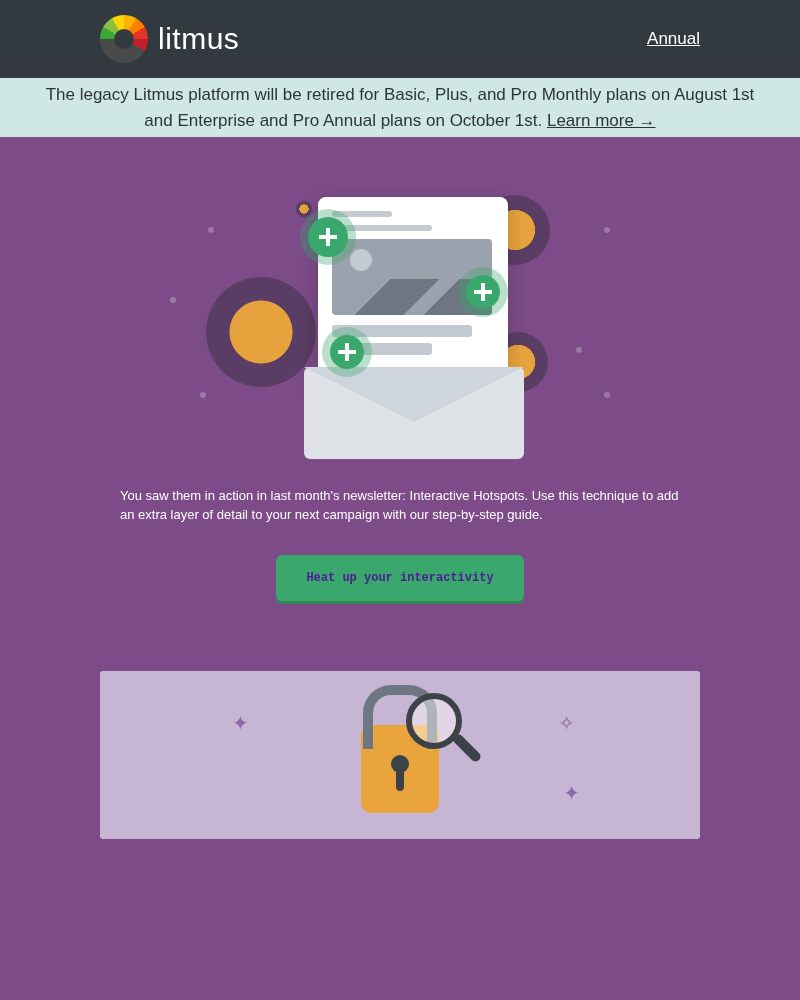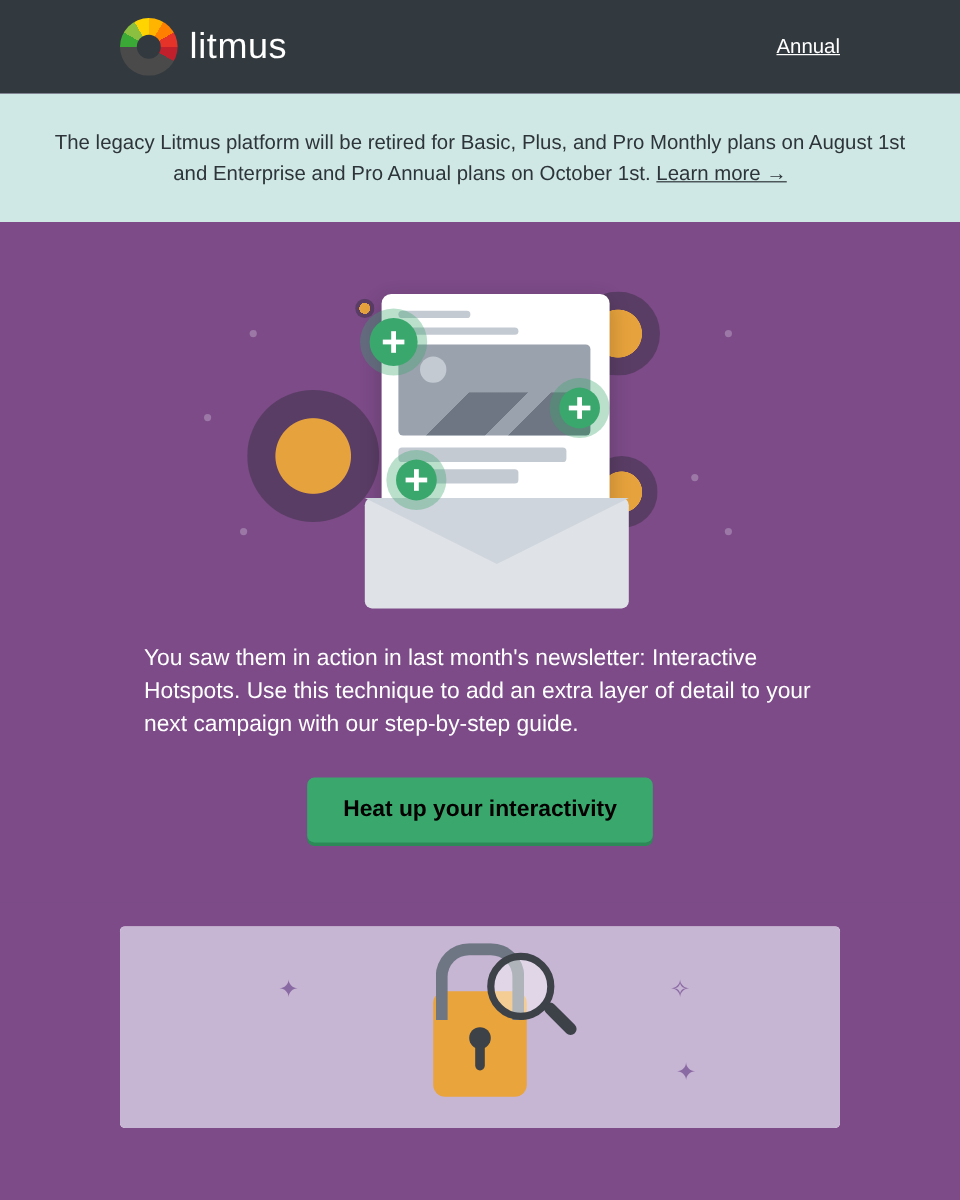--- a/index.html
+++ b/index.html
@@ -46,21 +46,21 @@
   .logo-text {
     color: #fff; font-size: 30px; font-weight: 500; letter-spacing: 0.5px;
   }
   .login-link {
     color: #fff; font-size: 17px; text-decoration: underline;
   }
 
   
   .banner {
     background: #cfe8e6;
-    padding: 28px 40px;
+    padding: 4px 40px;
     text-align: center;
     color: #2e353a;
     font-size: 17px;
     line-height: 1.5;
   }
   .banner a { color: #2e353a; text-decoration: underline; }
 
   
   .hero {
     background: #7c4b88;
@@ -136,30 +136,31 @@
   .plus::before { width: 18px; height: 4px; }
   .plus::after  { width: 4px; height: 18px; }
   .p1 { left: 138px; top: 40px; }
   .p2 { left: 296px; top: 98px; width:34px;height:34px; }
   .p3 { left: 160px; top: 158px; width:34px;height:34px; }
 
   .hero h1 {
     font-size: 42px; font-weight: 700; margin: 26px 0 22px;
   }
   .hero p {
-    font-size: 19px; line-height: 1.45; text-align: left;
+    font-size: 13px; line-height: 1.45; text-align: left;
     padding: 0 20px; margin-bottom: 30px;
   }
   .cta-btn {
     display: inline-block;
     background: #3aa76d;
-    color: #000000; font-size: 19px; font-weight: 600;
+    color: #4c1d95; font-size: 12px; font-weight: 600;
     padding: 16px 30px; border-radius: 6px;
     border: none; cursor: pointer;
     box-shadow: 0 3px 0 #2d8a58;
+    font-family: Liberation Mono, monospace;
   }
 
   
   .card-wrap { padding: 20px 100px 0; }
   .card {
     background: #fff; border-radius: 4px;
     overflow: hidden;
   }
   .card-img {
     background: #c7b5d4; height: 168px;

